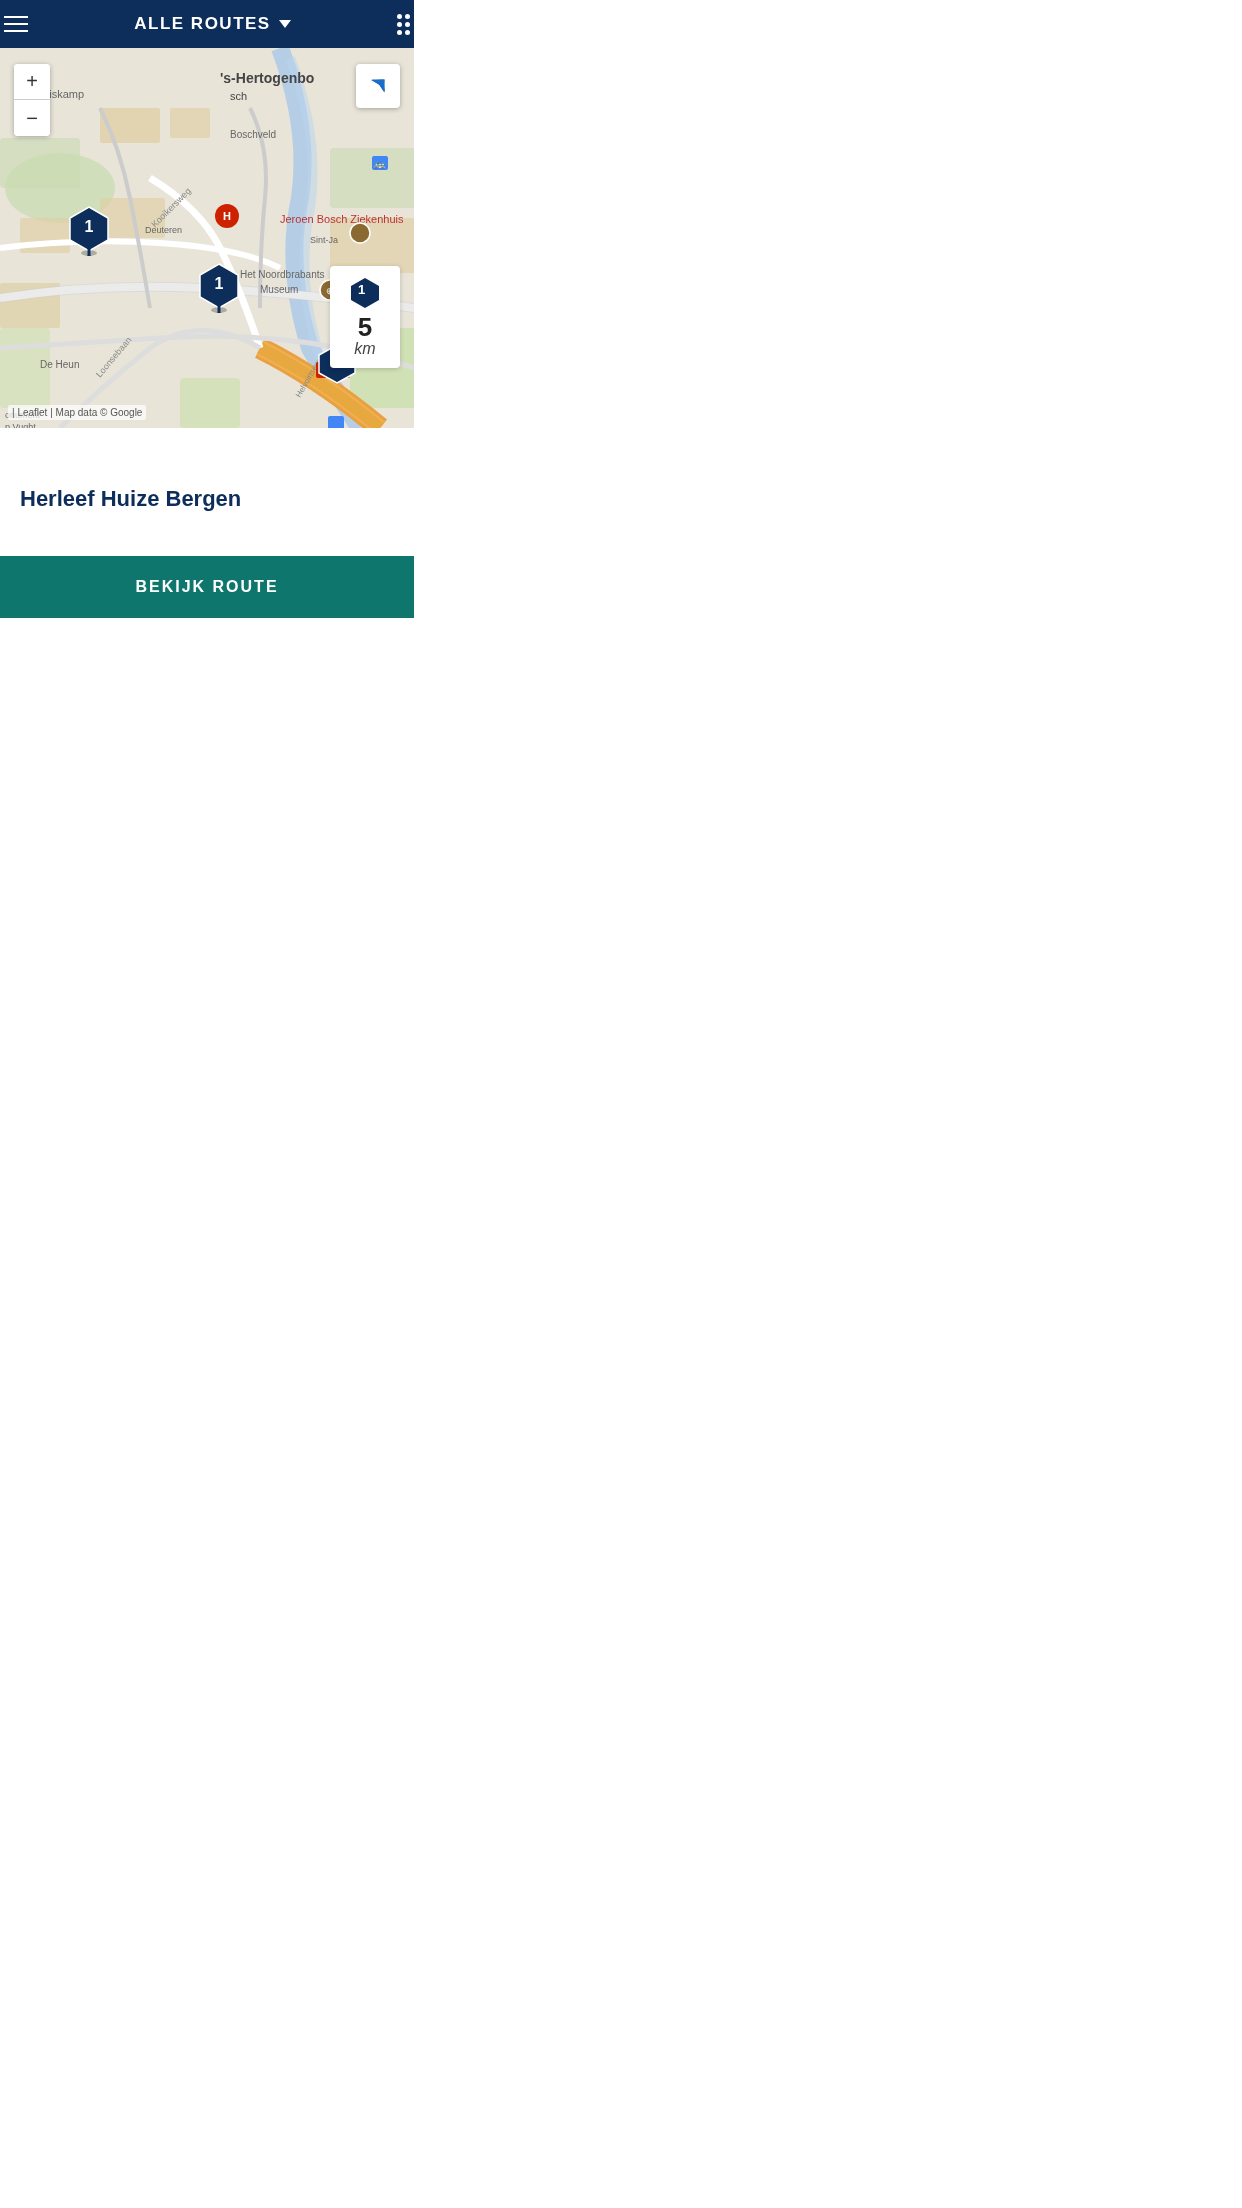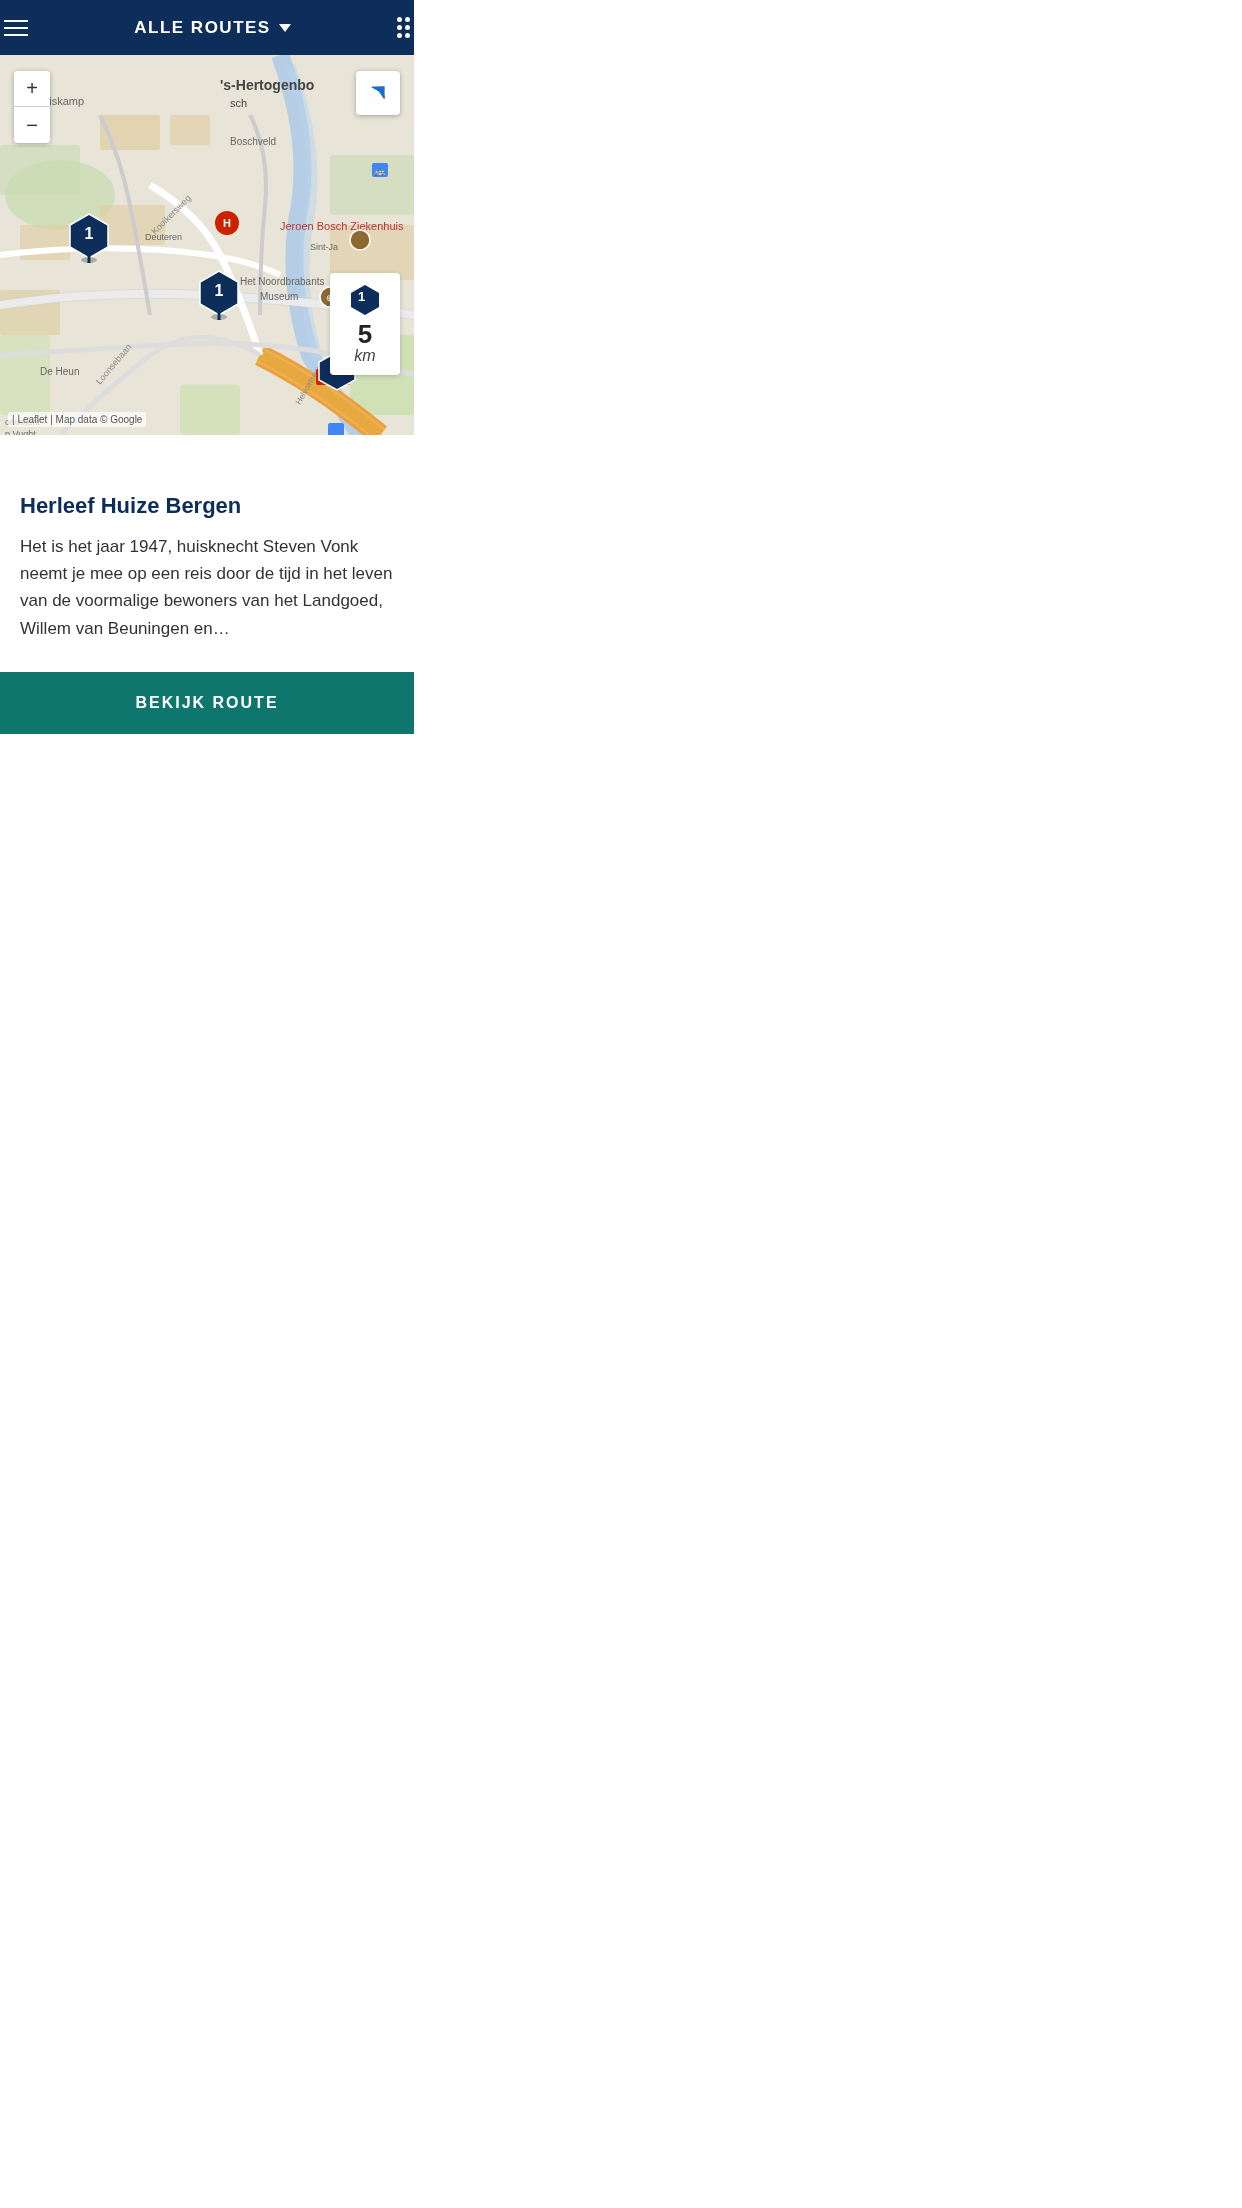--- a/index.html
+++ b/index.html
@@ -9,21 +9,21 @@
       width: 414px;
       min-height: 736px;
       font-family: -apple-system, BlinkMacSystemFont, 'Segoe UI', sans-serif;
       background: #fff;
       overflow-x: hidden;
     }
 
     
     .header {
       background: #0d2d5a;
-      height: 55px;
+      height: 48px;
       display: flex;
       align-items: center;
       justify-content: space-between;
       padding: 0 4px;
       position: relative;
       z-index: 10;
     }
 
     .header-menu-icon {
       display: flex;
@@ -420,16 +420,15 @@
       <div class="dist-number">5</div>
       <div class="dist-unit">km</div>
     </div>
 
     <div class="map-attribution">| Leaflet | Map data © Google</div>
   </div>
 </div>
 
 <div class="content-area">
   <h2 class="route-title">Herleef Huize Bergen</h2>
-  <p class="route-description">Het is het jaar 1947, huisknecht Steven Vonk neemt je mee op een reis door de tijd in het leven van de voormalige bewoners van het Landgoed, Willem van Beuningen en…</p>
 </div>
 
 <div class="footer-btn">BEKIJK ROUTE</div>
 
 </body></html>

